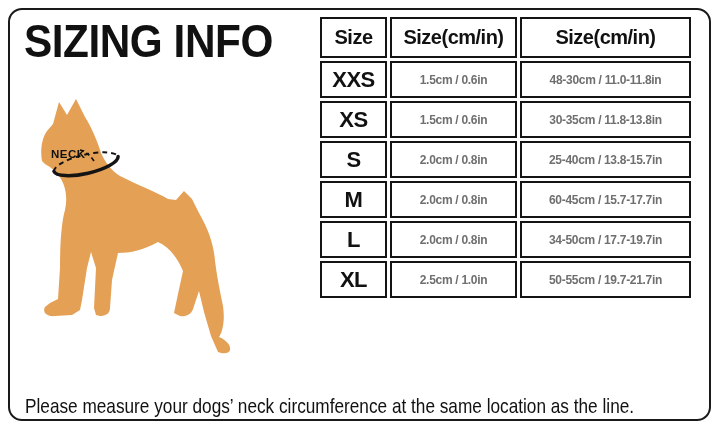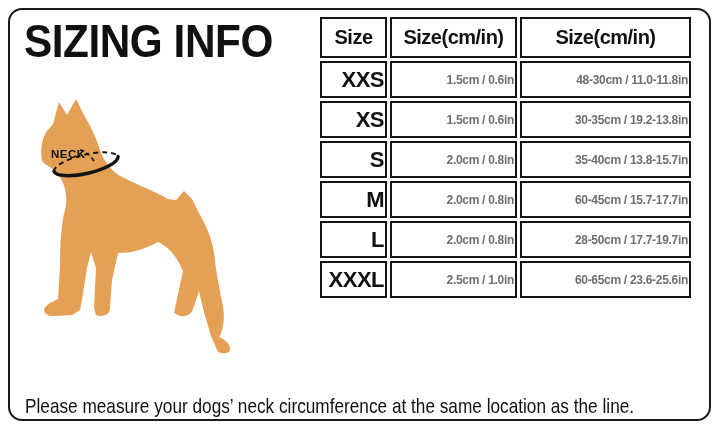--- a/index.html
+++ b/index.html
@@ -36,21 +36,21 @@
     background:#ffffff;
     text-align:center; vertical-align:middle;
     white-space:nowrap; overflow:hidden;
     box-sizing:border-box;
     padding:0 1px;
   }
   .size-table th {
     height:41px; font-size:20px; font-weight:bold;
     color:#111111; letter-spacing:-0.5px;
   }
-  .size-table td { height:37px;text-align:right; }
+  .size-table td { height:37px; }
   td.size-cell {
     font-size:22px; font-weight:bold; color:#111111;
     letter-spacing:-0.5px;
   }
   td.val-cell {
     font-size:12px; font-weight:bold; color:#6f6f6f;
     letter-spacing:-0.3px;
   }
   .footer-note {
     position:absolute; left:25px; top:394px;
@@ -119,38 +119,38 @@
   </thead>
   <tbody>
     <tr>
       <td class="size-cell">XXS</td>
       <td class="val-cell">1.5cm / 0.6in</td>
       <td class="val-cell">48-30cm / 11.0-11.8in</td>
     </tr>
     <tr>
       <td class="size-cell">XS</td>
       <td class="val-cell">1.5cm / 0.6in</td>
-      <td class="val-cell">30-35cm / 19.2-13.8in</td>
+      <td class="val-cell">30-35cm / 11.8-13.8in</td>
     </tr>
     <tr>
       <td class="size-cell">S</td>
       <td class="val-cell">2.0cm / 0.8in</td>
-      <td class="val-cell">35-40cm / 13.8-15.7in</td>
+      <td class="val-cell">25-40cm / 13.8-15.7in</td>
     </tr>
     <tr>
       <td class="size-cell">M</td>
       <td class="val-cell">2.0cm / 0.8in</td>
       <td class="val-cell">60-45cm / 15.7-17.7in</td>
     </tr>
     <tr>
       <td class="size-cell">L</td>
       <td class="val-cell">2.0cm / 0.8in</td>
-      <td class="val-cell">28-50cm / 17.7-19.7in</td>
+      <td class="val-cell">34-50cm / 17.7-19.7in</td>
     </tr>
     <tr>
-      <td class="size-cell">XXXL</td>
+      <td class="size-cell">XL</td>
       <td class="val-cell">2.5cm / 1.0in</td>
-      <td class="val-cell">60-65cm / 23.6-25.6in</td>
+      <td class="val-cell">50-55cm / 19.7-21.7in</td>
     </tr>
   </tbody>
 </table>
 
 <div class="footer-note">Please measure your dogs’  neck circumference at the same location as the line.</div>
 
 </body></html>

